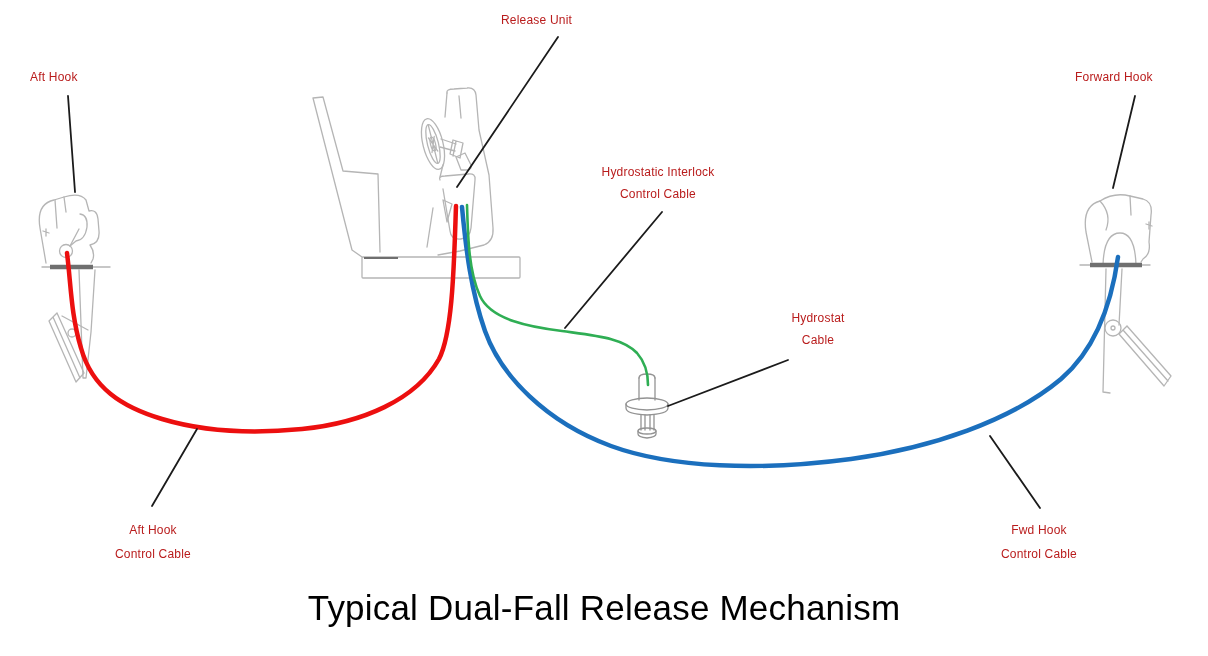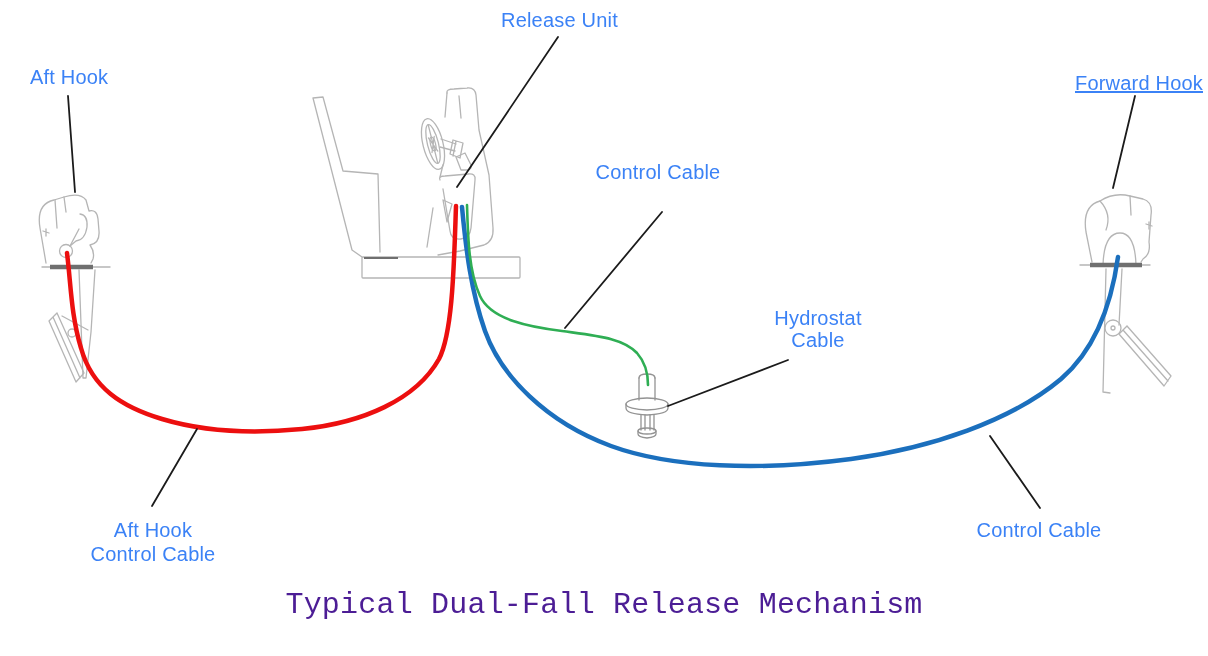--- a/index.html
+++ b/index.html
@@ -6,38 +6,37 @@
   .stage{
     position:relative;
     width:1208px;height:656px;
     background:#ffffff;
     font-family:"Liberation Sans", sans-serif;
     overflow:hidden;
   }
   .stage svg{position:absolute;inset:0;}
   .label{
     position:absolute;
-    font-size:20px;
+    font-size:12px;
     line-height:22px;
-    color:#3b82f6;
+    color:#b91c1c;
     letter-spacing:.2px;
     white-space:nowrap;
   }
   .label.center{text-align:center;white-space:normal;}
   .label .ln{display:block;}
   .label.wide{line-height:24px;}
   .title{
     position:absolute;
     left:0;right:0;
     top:588px;
     text-align:center;
-    font-size:30px;
-    color:#4c1d95;
+    font-size:35px;
+    color:#000000;
     letter-spacing:.2px;
-    font-family:Liberation Mono, monospace;
   }
 </style>
 </head>
 <body>
 
 <div class="stage">
 
   <svg viewBox="0 0 1208 656" width="1208" height="656">
 
     <g fill="none" stroke-width="1.3" stroke-linejoin="round" stroke-linecap="round" stroke="#b5b5b5">
@@ -123,34 +122,36 @@
       <line x1="152" y1="506" x2="197" y2="429"></line>
       <line x1="990" y1="436" x2="1040" y2="508"></line>
     </g>
   </svg>
 
   <div class="label" style="left:30px;top:66px;">Aft Hook</div>
 
   <div class="label" style="left:501px;top:9px;">Release Unit</div>
 
   <div class="label center" style="left:558px;top:161px;width:200px;">
+    <span class="ln">Hydrostatic Interlock</span>
     <span class="ln">Control Cable</span>
   </div>
 
   <div class="label center" style="left:758px;top:307px;width:120px;">
     <span class="ln">Hydrostat</span>
     <span class="ln">Cable</span>
   </div>
 
-  <div class="label" style="left:1075px;top:72px;text-decoration:underline;">Forward Hook</div>
+  <div class="label" style="left:1075px;top:66px;">Forward Hook</div>
 
   <div class="label center wide" style="left:53px;top:518px;width:200px;">
     <span class="ln">Aft Hook</span>
     <span class="ln">Control Cable</span>
   </div>
 
   <div class="label center wide" style="left:939px;top:518px;width:200px;">
+    <span class="ln">Fwd Hook</span>
     <span class="ln">Control Cable</span>
   </div>
 
   <div class="title">Typical Dual-Fall Release Mechanism</div>
 
 </div>
 
 </body></html>

